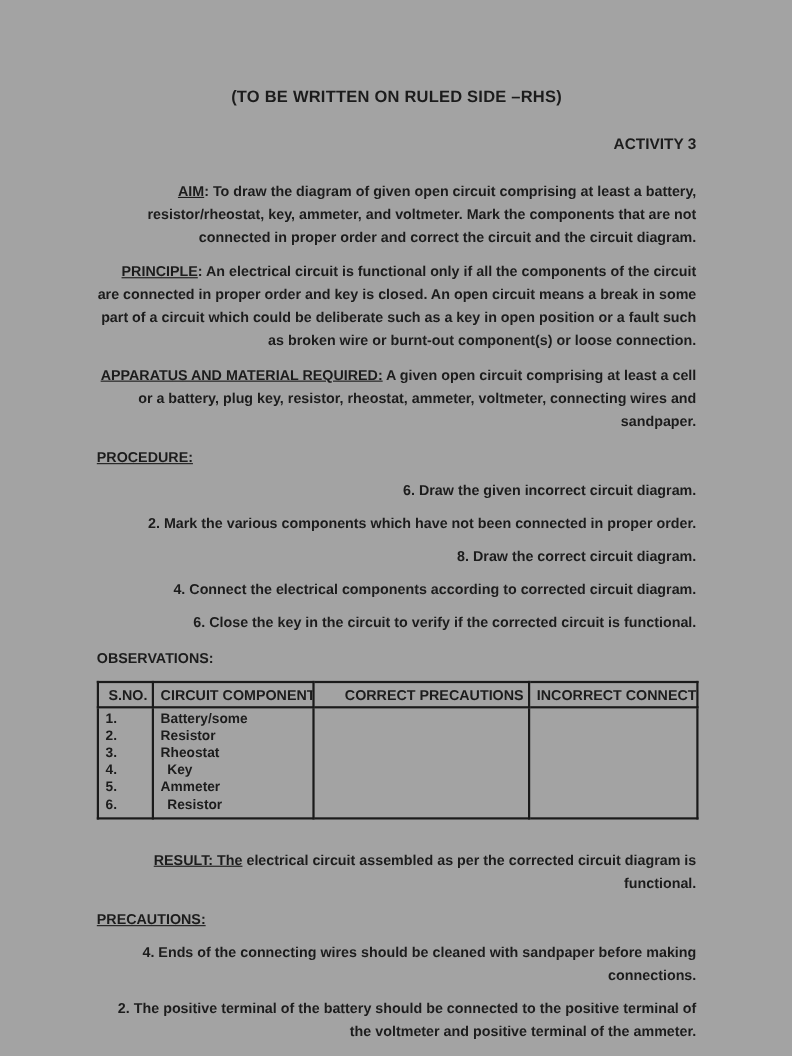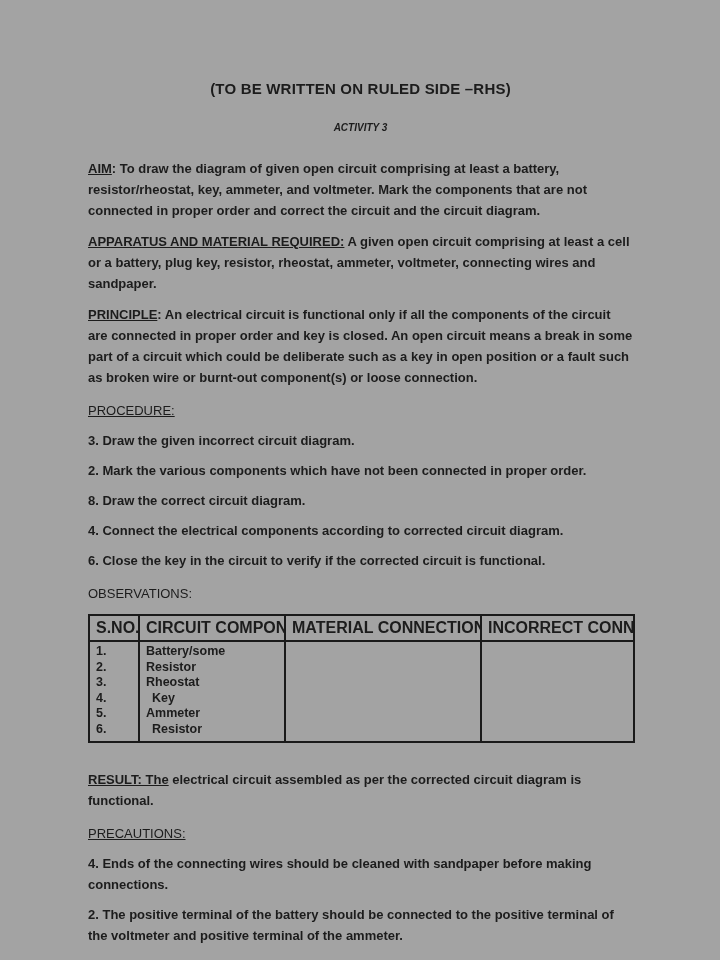--- a/index.html
+++ b/index.html
@@ -15,41 +15,40 @@
     padding: 80px 87px 0 88px;
     background: #a3a3a3;
   }
   .doc-title {
     text-align: center;
     font-size: 15px;
     font-weight: 700;
     letter-spacing: 0.2px;
   }
   .activity-title {
-    text-align: center;
-    font-size: 10px;
+    text-align: right;
+    font-size: 14px;
     font-weight: 700;
     margin-top: 25px;
-    font-style: italic;
   }
   .para {
     font-size: 13px;
     font-weight: 600;
     line-height: 21px;
     margin-top: 10px;
-    text-align: left;
+    text-align: right;
   }
   .para.first { margin-top: 25px; }
   .label-u {
     font-weight: 700;
     text-decoration: underline;
   }
   .heading {
     font-size: 13px;
-    font-weight: 400;
+    font-weight: 700;
     line-height: 21px;
     margin-top: 12px;
     text-decoration: underline;
   }
   .heading.no-underline { text-decoration: none; }
   .step { margin-top: 9px; }
   .table-title {
     font-size: 12.5px;
     font-weight: 700;
     line-height: 21px;
@@ -58,21 +57,21 @@
     letter-spacing: 0.1px;
   }
   table.obs-table {
     margin-top: 10px;
     border-collapse: collapse;
     width: 545px;
     table-layout: fixed;
   }
   table.obs-table th {
     border: 2px solid #1a1a1a;
-    font-size: 16px;
+    font-size: 13px;
     font-weight: 700;
     text-align: right;
     padding: 3px 4px 3px 6px;
     white-space: nowrap;
     overflow: hidden;
   }
   table.obs-table td {
     border: 2px solid #1a1a1a;
     border-top: 1.5px solid #1a1a1a;
     vertical-align: top;
@@ -92,47 +91,47 @@
 <body>
 
 <div class="page">
 
   <div class="doc-title">(TO BE WRITTEN ON RULED SIDE –RHS)</div>
 
   <div class="activity-title">ACTIVITY 3</div>
 
   <p class="para first"><span class="label-u">AIM</span><span>: To draw the diagram of given open circuit comprising at least a battery, resistor/rheostat, key, ammeter, and voltmeter. Mark the components that are not connected in proper order and correct the circuit and the circuit diagram.</span></p>
 
+  <p class="para"><span class="label-u">PRINCIPLE</span><span>: An electrical circuit is functional only if all the components of the circuit are connected in proper order and key is closed. An open circuit means a break in some part of a circuit which could be deliberate such as a key in open position or a fault such as broken wire or burnt-out component(s) or loose connection.</span></p>
+
   <p class="para"><span class="label-u">APPARATUS AND MATERIAL REQUIRED:</span><span> A given open circuit comprising at least a cell or a battery, plug key, resistor, rheostat, ammeter, voltmeter, connecting wires and sandpaper.</span></p>
-
-  <p class="para"><span class="label-u">PRINCIPLE</span><span>: An electrical circuit is functional only if all the components of the circuit are connected in proper order and key is closed. An open circuit means a break in some part of a circuit which could be deliberate such as a key in open position or a fault such as broken wire or burnt-out component(s) or loose connection.</span></p>
 
   <div class="heading">PROCEDURE:</div>
 
-  <p class="para step">3. Draw the given incorrect circuit diagram.</p>
+  <p class="para step">6. Draw the given incorrect circuit diagram.</p>
   <p class="para step">2. Mark the various components which have not been connected in proper order.</p>
   <p class="para step">8. Draw the correct circuit diagram.</p>
   <p class="para step">4. Connect the electrical components according to corrected circuit diagram.</p>
   <p class="para step">6. Close the key in the circuit to verify if the corrected circuit is functional.</p>
 
   <div class="heading no-underline">OBSERVATIONS:</div>
 
 
   <table class="obs-table">
     <colgroup>
       <col class="col-sno">
       <col class="col-comp">
       <col class="col-correct">
       <col class="col-incorrect">
     </colgroup>
     <thead>
       <tr>
         <th>S.NO.</th>
         <th>CIRCUIT COMPONENT</th>
-        <th>MATERIAL CONNECTION</th>
+        <th>CORRECT PRECAUTIONS</th>
         <th>INCORRECT CONNECTION</th>
       </tr>
     </thead>
     <tbody>
       <tr>
         <td>
           <div class="cell-line">1.</div>
           <div class="cell-line">2.</div>
           <div class="cell-line">3.</div>
           <div class="cell-line">4.</div>

